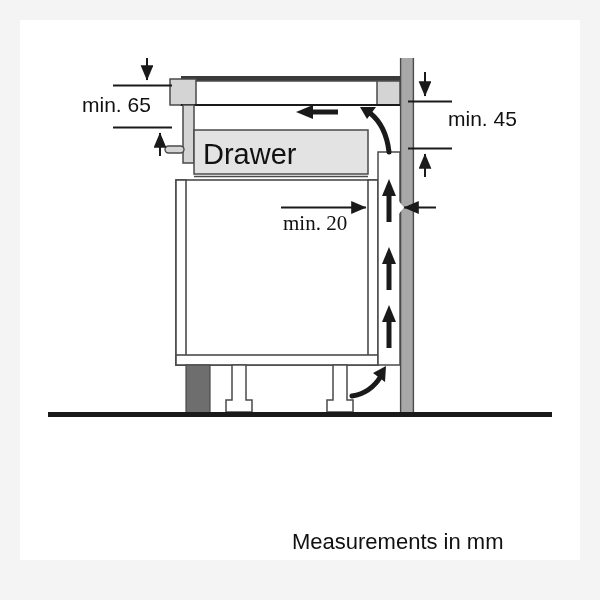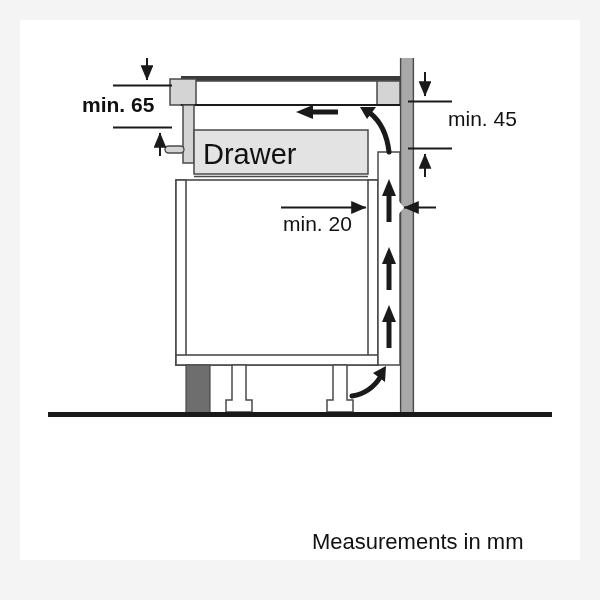--- a/index.html
+++ b/index.html
@@ -35,39 +35,39 @@
     position: absolute;
     color: #111111;
     font-family: "Liberation Sans", sans-serif;
     white-space: nowrap;
     line-height: 1;
   }
   #label-min65 {
     left: 82px;
     top: 94px;
     font-size: 21px;
-    font-weight: bold;
   }
   #label-min45 {
     left: 448px;
     top: 108px;
     font-size: 21px;
   }
   #label-min20 {
     left: 283px;
     top: 213px;
     font-size: 21px;
+    font-family: Liberation Serif, serif;
   }
   #label-drawer {
     left: 203px;
     top: 140px;
     font-size: 29px;
   }
   #label-units {
-    left: 312px;
+    left: 292px;
     top: 531px;
     font-size: 22px;
   }
 </style>
 </head>
 <body>
 
 <div id="stage">
 
   <div id="canvas-area"></div>

